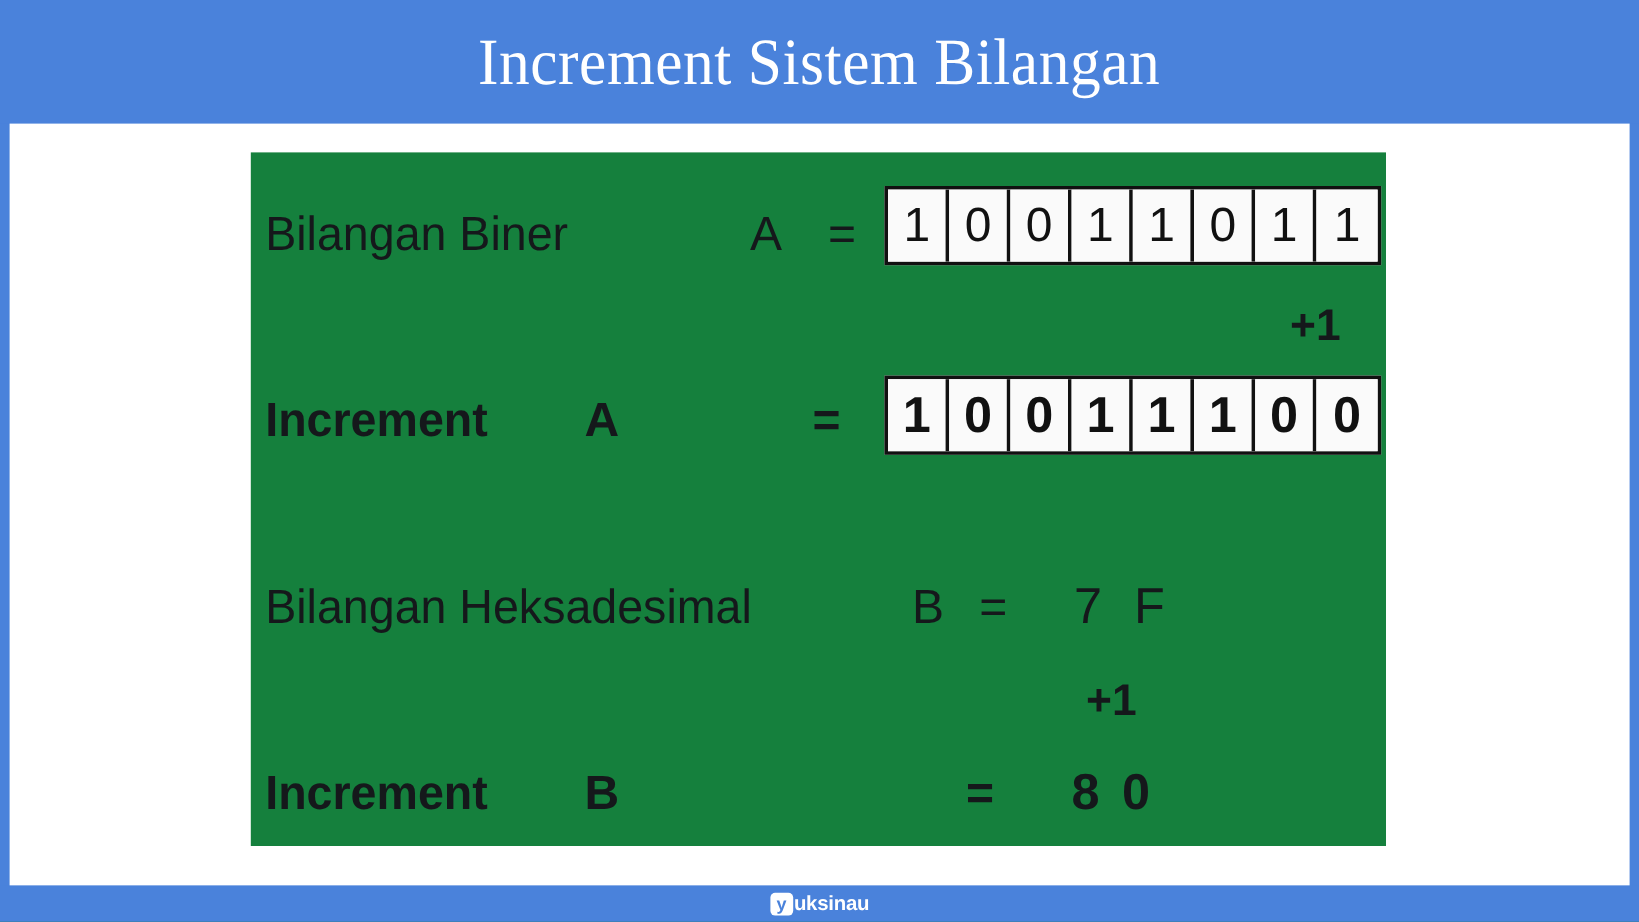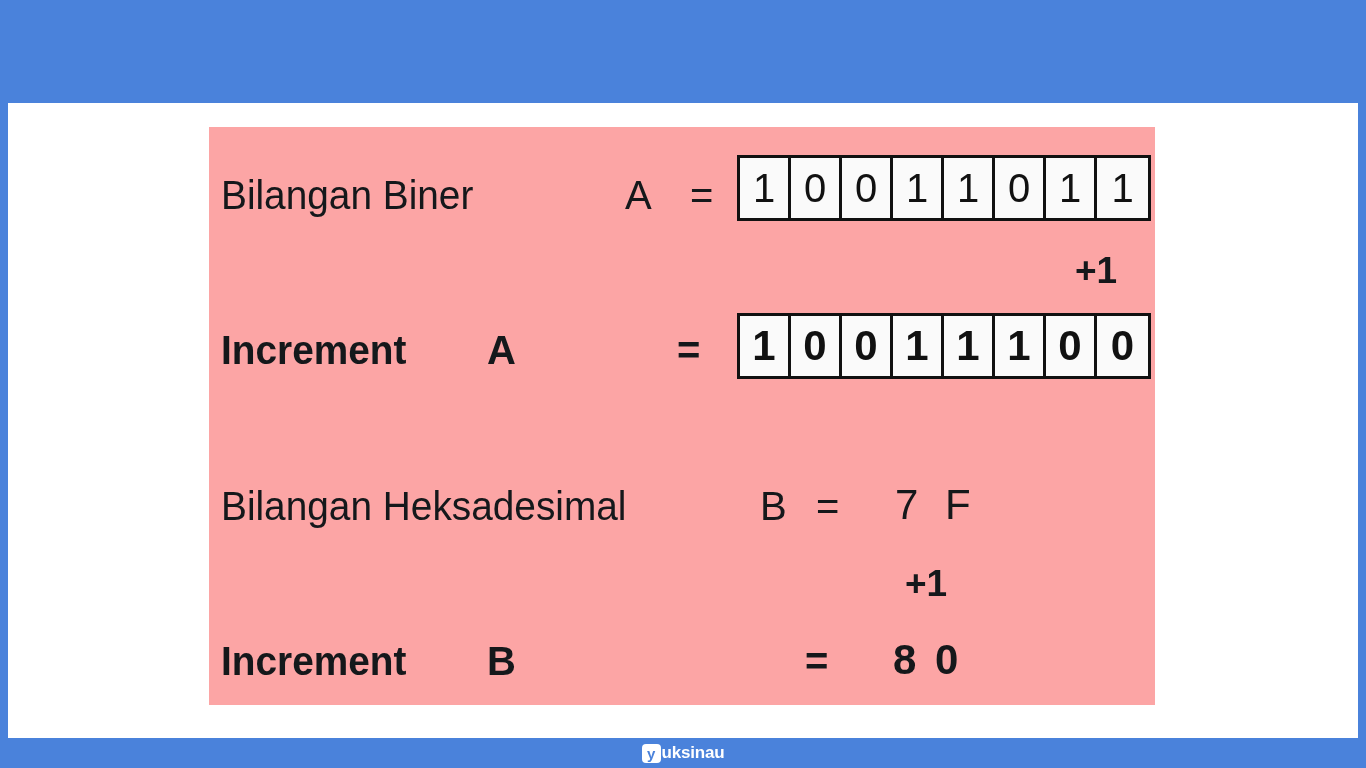--- a/index.html
+++ b/index.html
@@ -53,21 +53,21 @@
     background: #ffffff;
   }
 
   
   .figure {
     position: absolute;
     left: 201px;   
     top: 24px;     
     width: 946px;
     height: 578px;
-    background: #fca5a5;
+    background: #15803d;
   }
 
   .fig-text {
     position: absolute;
     color: #15181b;
     white-space: nowrap;
     font-family: "Liberation Sans", sans-serif;
   }
 
   
@@ -157,20 +157,23 @@
     font-size: 15px;
     font-weight: 700;
     margin-right: 1px;
   }
 </style>
 </head>
 <body>
 
 <div class="slide">
 
+  <div class="header">
+    <div class="header-title">Increment Sistem Bilangan</div>
+  </div>
 
   <div class="card">
 
     <div class="figure">
 
       <div class="fig-text label-lg" style="left:12px; top:48px;">Bilangan Biner</div>
 
       <div class="fig-text sym" style="left:416px; top:48px;">A</div>
 
       <div class="fig-text sym" style="left:481px; top:48px;">=</div>

